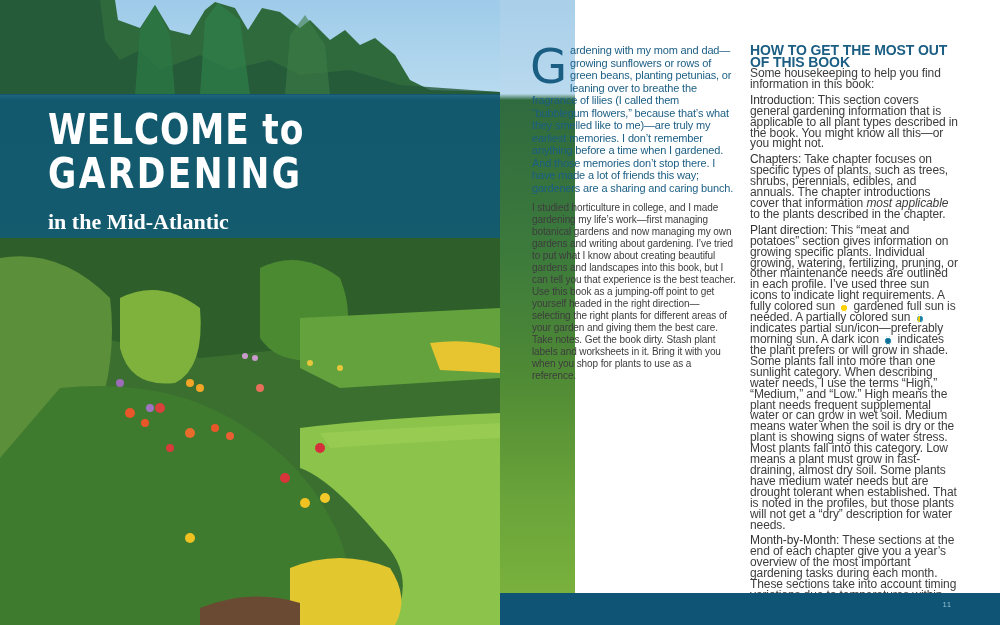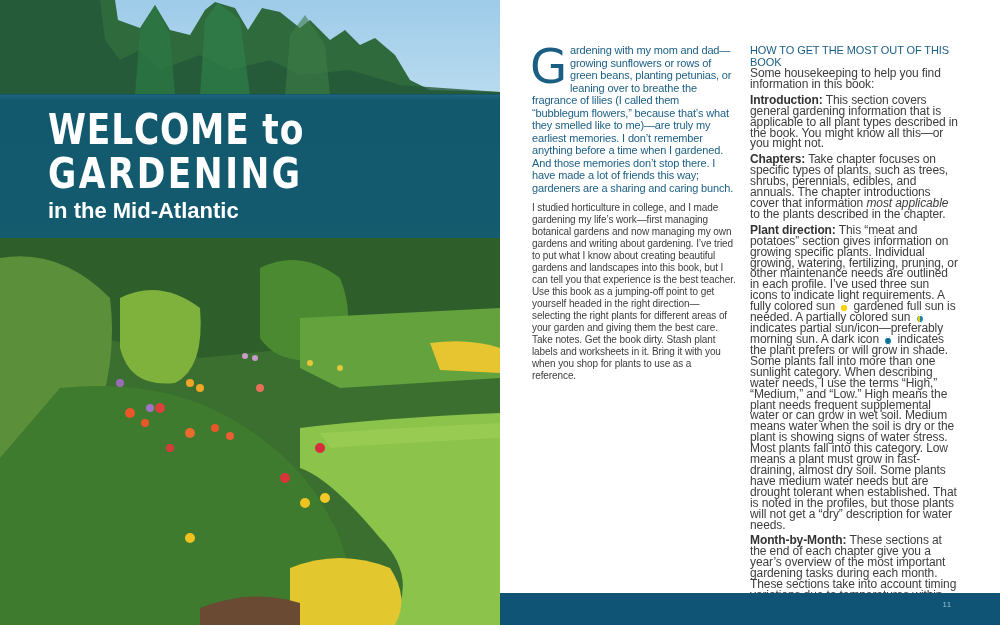--- a/index.html
+++ b/index.html
@@ -1,66 +1,66 @@
 <!DOCTYPE html>
 <html><head>
 <meta charset="utf-8">
 <style>
   * { margin: 0; padding: 0; box-sizing: border-box; }
   html, body { width: 1000px; height: 625px; overflow: hidden; background: #fff; }
   body { position: relative; font-family: "Liberation Sans", sans-serif; }
 
   
   .photo {
-    position: absolute; left: 0; top: 0; width: 500px; height: 625px; overflow: hidden;
+    position: absolute; left: 0; top: 0; width: 575px; height: 625px; overflow: hidden;
     background: linear-gradient(180deg, #a9cfe9 0%, #b9d9ee 15%, #2f6b3f 16%, #3c7a3c 40%, #4f8a35 60%, #6aa43a 80%, #7fb53e 100%);
   }
   .sky { position: absolute; left: 110px; top: 0; width: 390px; height: 95px;
     background: linear-gradient(180deg, #9ecbe9 0%, #b8dbef 100%); }
   .trees-top { position: absolute; left: 0; top: 0; width: 500px; height: 95px; }
   .garden { position: absolute; left: 0; top: 238px; width: 500px; height: 387px; }
 
   .banner {
     position: absolute; left: 0; top: 94px; width: 500px; height: 144px;
     background: rgba(15, 86, 117, 0.88);
     padding-left: 48px; color: #fff;
   }
   .banner .t1, .banner .t2 {
     font-family: "DejaVu Sans", sans-serif; font-weight: bold;
     font-size: 42px; letter-spacing: 1px; line-height: 44px; transform: scaleX(0.82); transform-origin: left;
     white-space: nowrap;
   }
   .banner .t1 { margin-top: 14px; }
   .banner .t2 { letter-spacing: 3px; }
   .banner .t3 {
-    font-family: Liberation Sans, sans-serif; font-weight: bold;
-    font-size: 22px; line-height: 26px; margin-top: 2px; white-space: nowrap;
+    font-family: Liberation Serif, serif; font-weight: bold;
+    font-size: 22px; line-height: 26px; margin-top: 13px; white-space: nowrap;
   }
 
   
   .col { position: absolute; top: 44px; font-family: "Liberation Sans", sans-serif; }
   .col-left { left: 532px; width: 205px; }
   .col-right { left: 750px; width: 208px; }
 
   .intro {
     color: #1b5e84; font-size: 11px; line-height: 12.5px; letter-spacing: -0.15px;
   }
   .dropcap {
     float: left; font-size: 48px; line-height: 40px; color: #1b5e84;
     font-family: "DejaVu Sans", sans-serif; margin: 2px 3px 0 -2px; height: 38px;
   }
   .body-text {
     color: #3d3d3d; font-size: 10px; line-height: 12px; margin-top: 8px; letter-spacing: -0.1px;
   }
   .heading {
-    color: #1b5e84; font-weight: normal; font-size: 11px; line-height: 12px; letter-spacing: -0.1px;
+    color: #1b5e84; font-weight: bold; font-size: 14px; line-height: 12px; letter-spacing: -0.1px;
   }
   .right-p { color: #3d3d3d; font-size: 12px; line-height: 10.9px; margin-bottom: 5px; letter-spacing: -0.1px; }
   .right-p.sub { margin-bottom: 5px; }
-  .lbl { font-weight: bold; color: #333; }
+  .lbl { font-weight: normal; color: #333; }
 
   .sun { display: inline-block; width: 10px; height: 9px; vertical-align: -2px; margin: 0 1px; position: relative; }
   .sun::before { content: ""; position: absolute; left: 2px; top: 1.5px; width: 6px; height: 6px; border-radius: 50%; }
   .sun::after { content: ""; position: absolute; left: 0; top: 0; width: 10px; height: 9px; border-radius: 50%;
     background: radial-gradient(circle, transparent 35%, currentColor 36%, currentColor 40%, transparent 41%, transparent 60%, currentColor 62%, transparent 66%); opacity: .7; }
   .sun.full { color: #f5c900; }
   .sun.full::before { background: #ffd400; }
   .sun.partial { color: #35a6c8; }
   .sun.partial::before { background: linear-gradient(90deg, #f5c900 50%, #1d7ea6 50%); }
   .sun.shade { color: #2aa0c8; }

